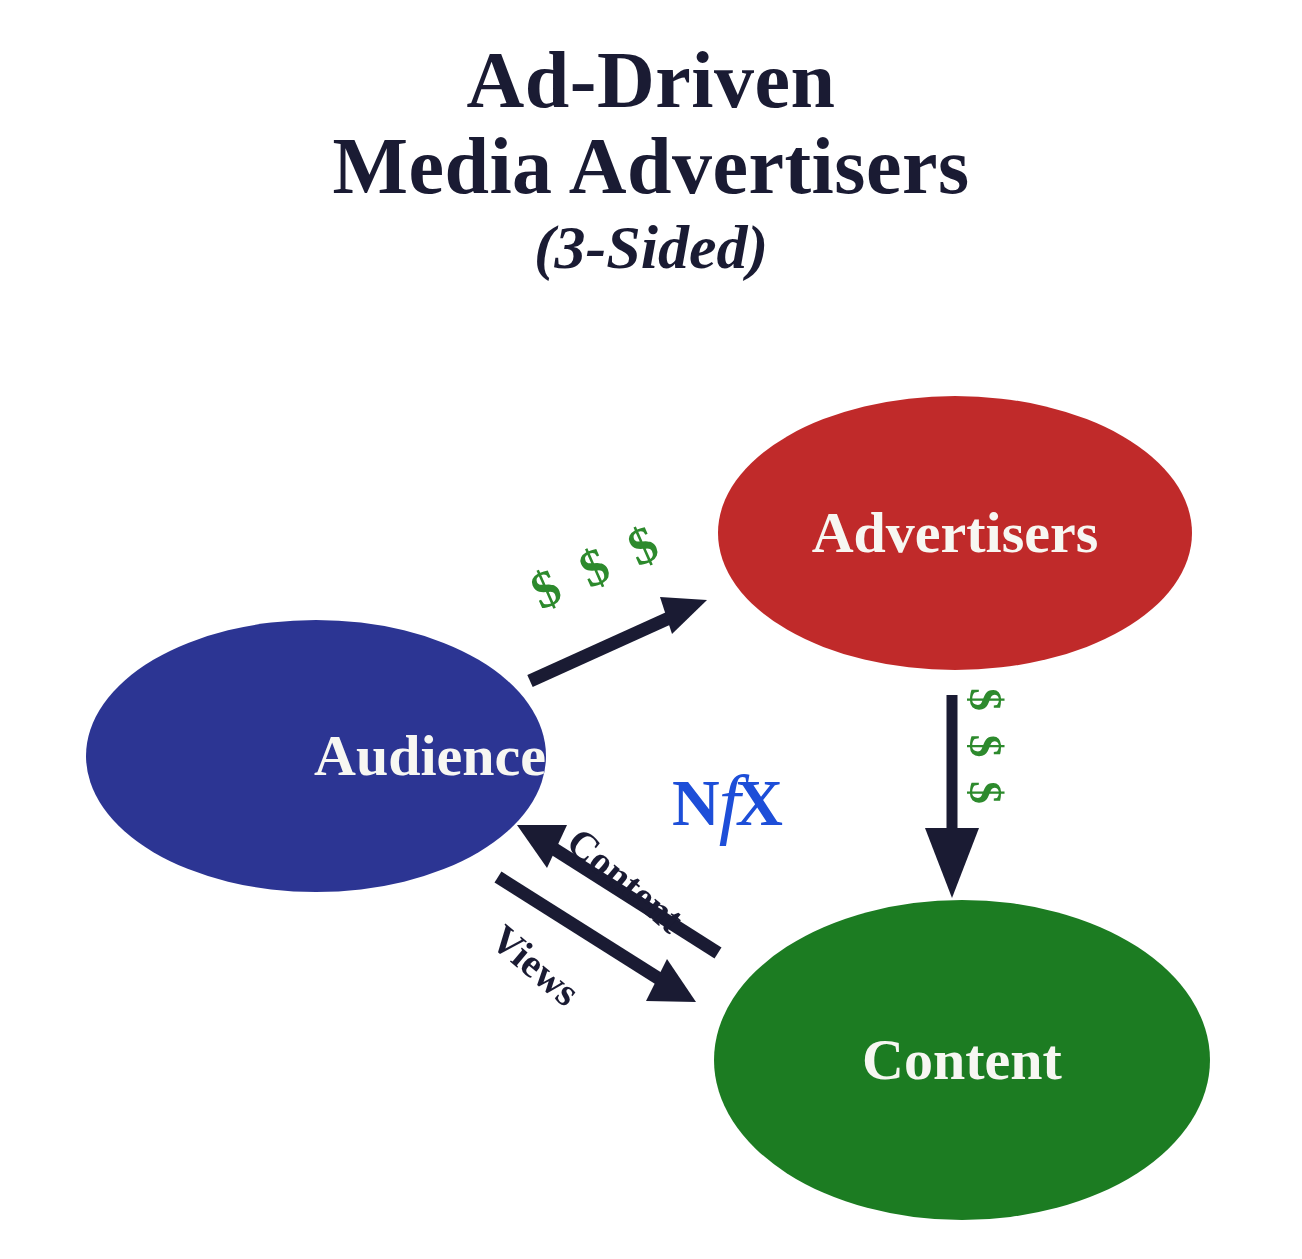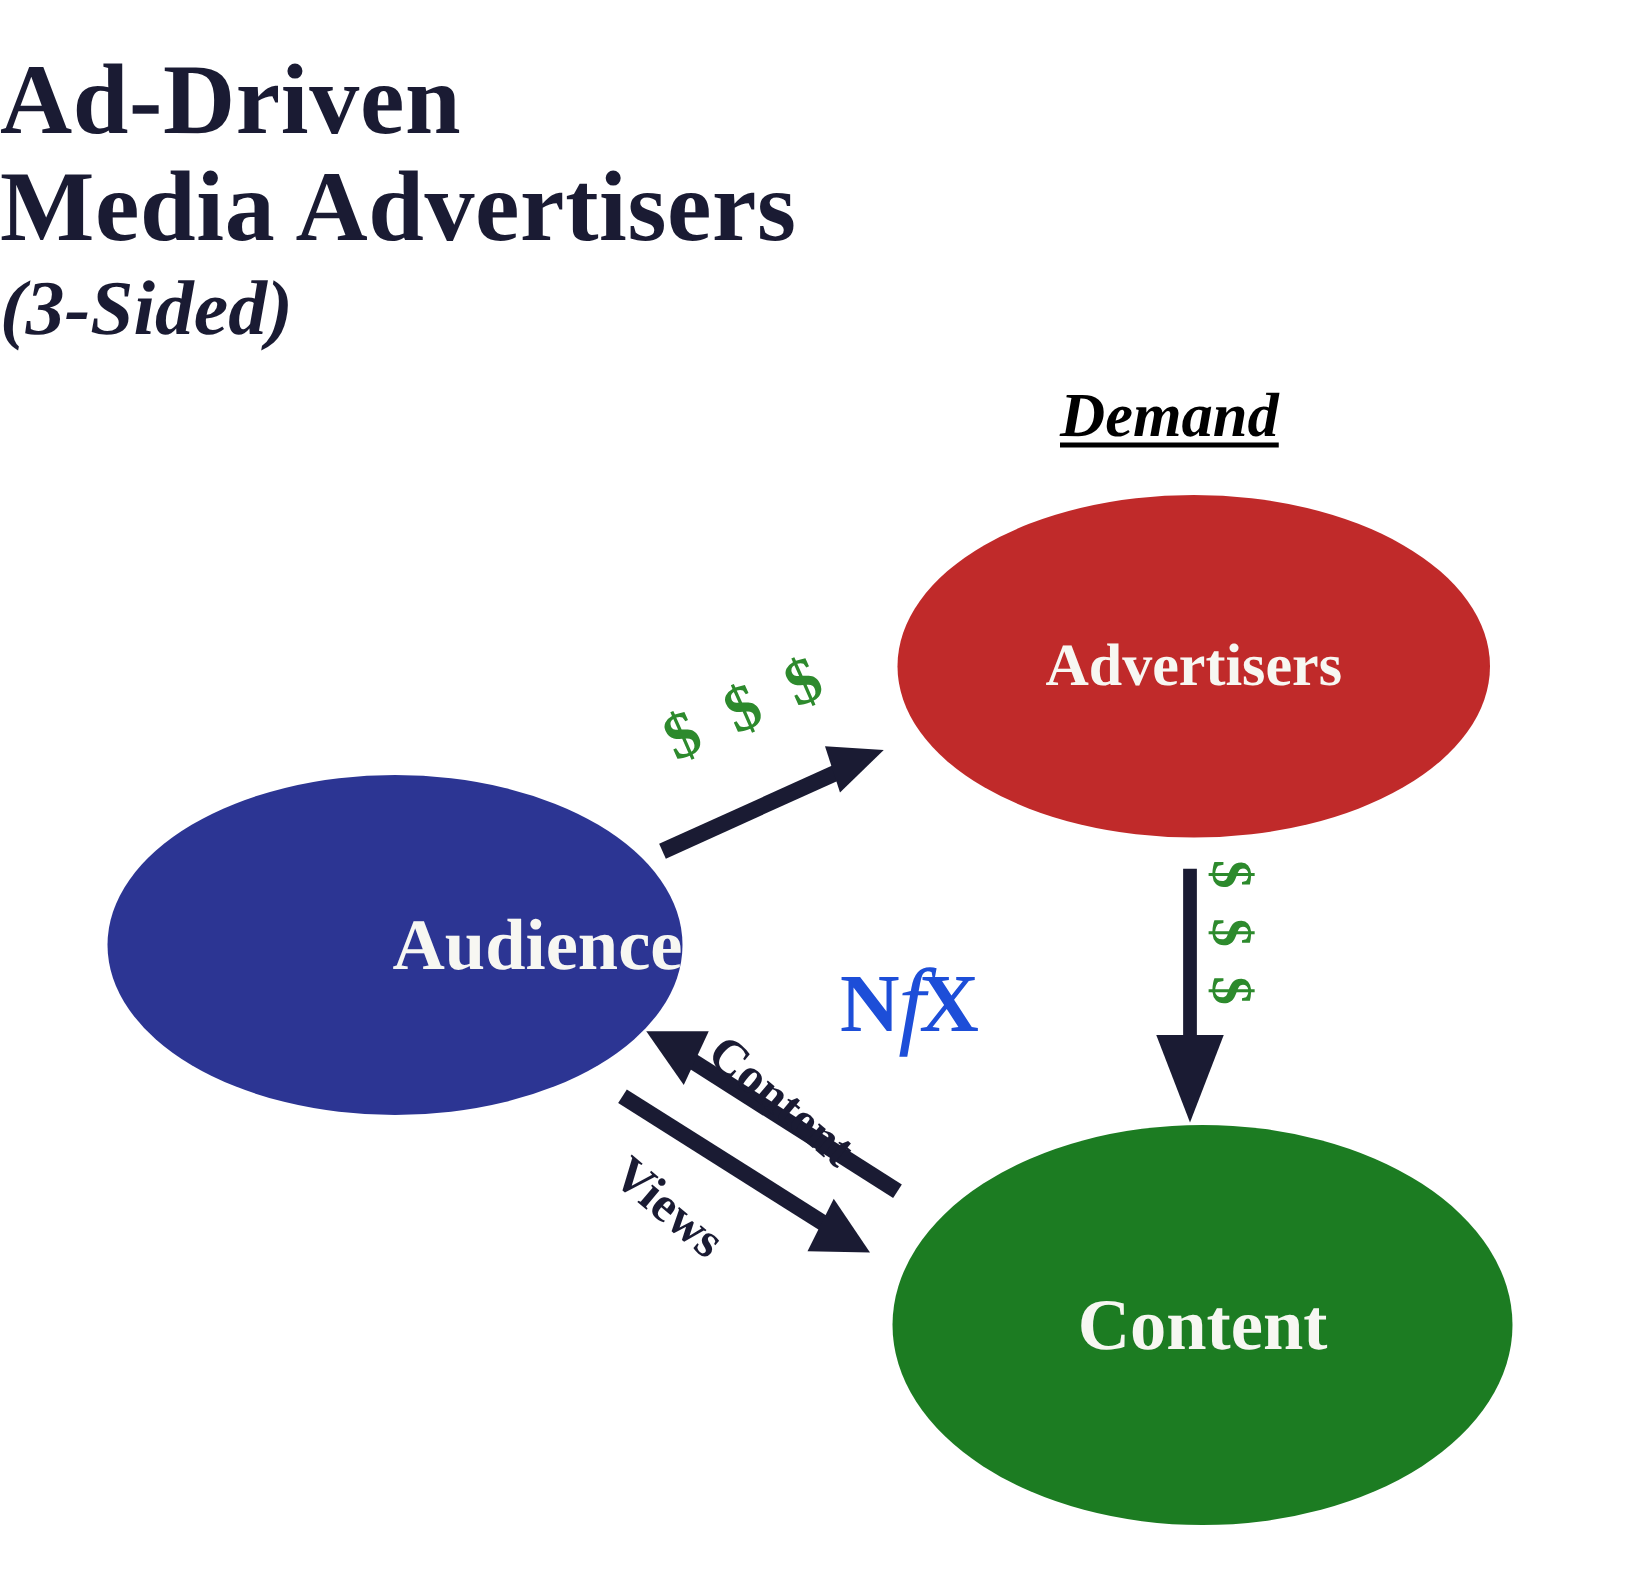--- a/index.html
+++ b/index.html
@@ -17,20 +17,21 @@
     background: #ffffff;
     overflow: hidden;
   }
 
   
   #title-block {
     position: absolute;
     left: 0;
     top: 40px;
     width: 1302px;
+    text-align: center;
     color: #1a1b33;
     line-height: 1.0;
   }
   .title-line-1,
   .title-line-2 {
     font-family: "Liberation Serif", serif;
     font-weight: bold;
     letter-spacing: 0.5px;
   }
   .title-line-1 { font-size: 80px; }
@@ -76,21 +77,21 @@
     left: 86px;  top: 620px;
     width: 460px; height: 272px;
     background: #2c3593;
     font-size: 58px;
     justify-content: flex-end;
   }
   #node-advertisers {
     left: 718px; top: 396px;
     width: 474px; height: 274px;
     background: #c02a2a;
-    font-size: 48px;
+    font-size: 58px;
   }
   #node-content-producers {
     left: 714px; top: 900px;
     width: 496px; height: 320px;
     background: #1c7c22;
     font-size: 58px;
   }
 
   
   #nfx-logo {
@@ -168,21 +169,20 @@
 <body>
 
 <div id="canvas">
 
   <div id="title-block">
     <div class="title-line-1">Ad-Driven</div>
     <div class="title-line-2">Media Advertisers</div>
     <div class="title-line-3">(3-Sided)</div>
   </div>
 
-  <div class="side-label" id="label-demand">Demand</div>
 
   <svg id="arrow-layer" viewBox="0 0 1302 1259" width="1302" height="1259">
 
     <g>
       <line x1="530" y1="681" x2="678" y2="614" stroke="#1a1b33" stroke-width="13" stroke-linecap="butt"></line>
       <polygon points="707,600 660,597 672,634" fill="#1a1b33"></polygon>
     </g>
 
     <g>
       <line x1="952" y1="695" x2="952" y2="855" stroke="#1a1b33" stroke-width="11" stroke-linecap="butt"></line>

